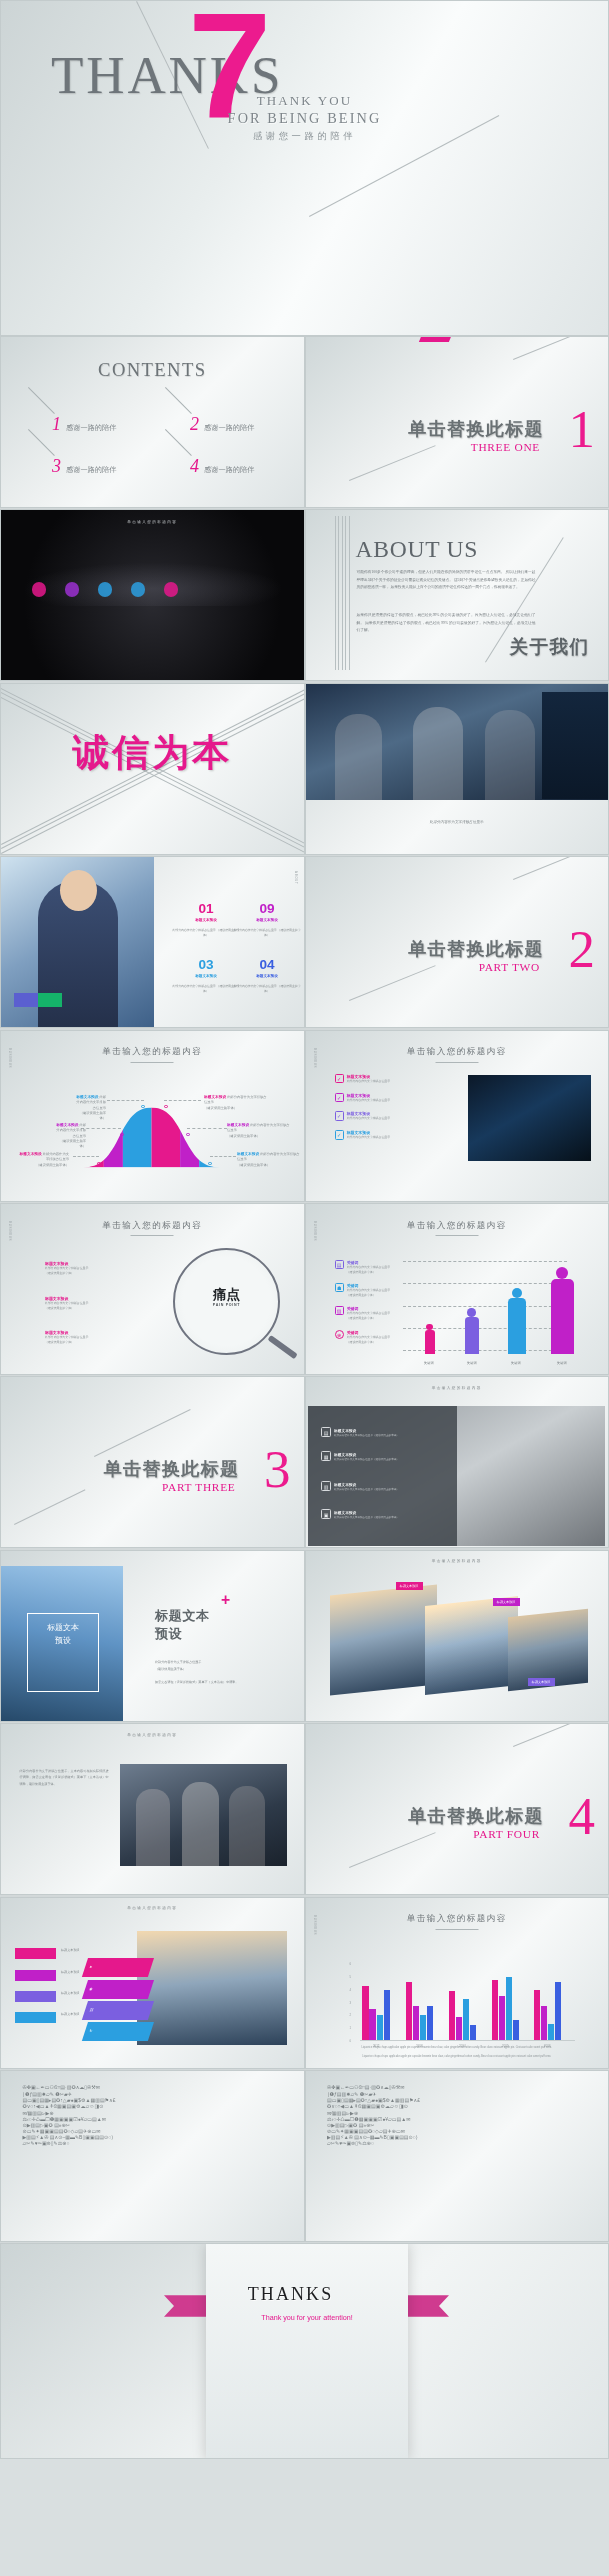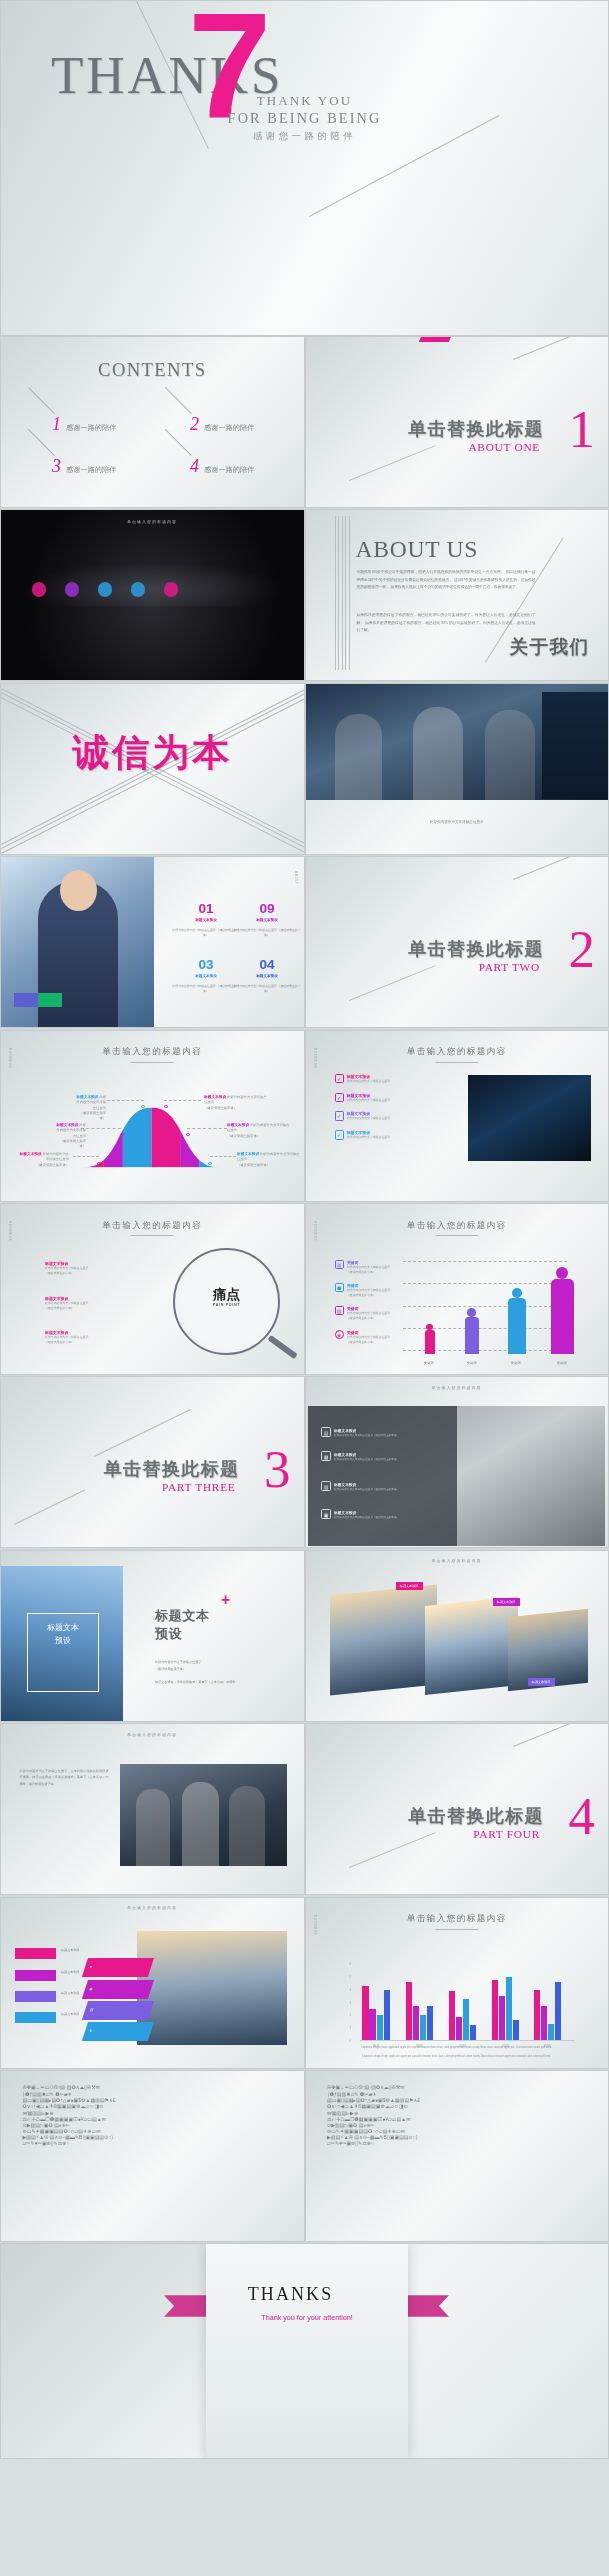--- a/index.html
+++ b/index.html
@@ -194,21 +194,21 @@
         <span class="c-num">4</span>
         <span class="c-txt">感谢一路的陪伴</span>
       </div>
     </div>
 
     <div class="slide">
       <i class="sec-tab"></i>
       <i class="diag" style="left:207px;top:21.5px;width:107px;transform:rotate(-22deg);"></i>
       <i class="diag" style="left:43px;top:143px;width:93px;transform:rotate(-22deg);"></i>
       <div class="sec-title" style="top:80px;">单击替换此标题</div>
-      <div class="sec-sub" style="top:104px;">ABOUT ONE</div>
+      <div class="sec-sub" style="top:104px;">THREE ONE</div>
       <div class="sec-big" style="top:70px;">1</div>
     </div>
   </div>
   <div class="gap"></div>
 
   <div class="row">
     <div class="slide ph-car">
       <div class="ctr" style="top:10px;font-size:3.6px;color:#cfd3d6;letter-spacing:1.4px;">单击输入您的标题内容</div>
       <div style="position:absolute;left:24px;top:53px;width:256px;height:43px;
                   background:radial-gradient(ellipse at 50% 60%,rgba(120,120,135,.30),transparent 72%);"></div>

